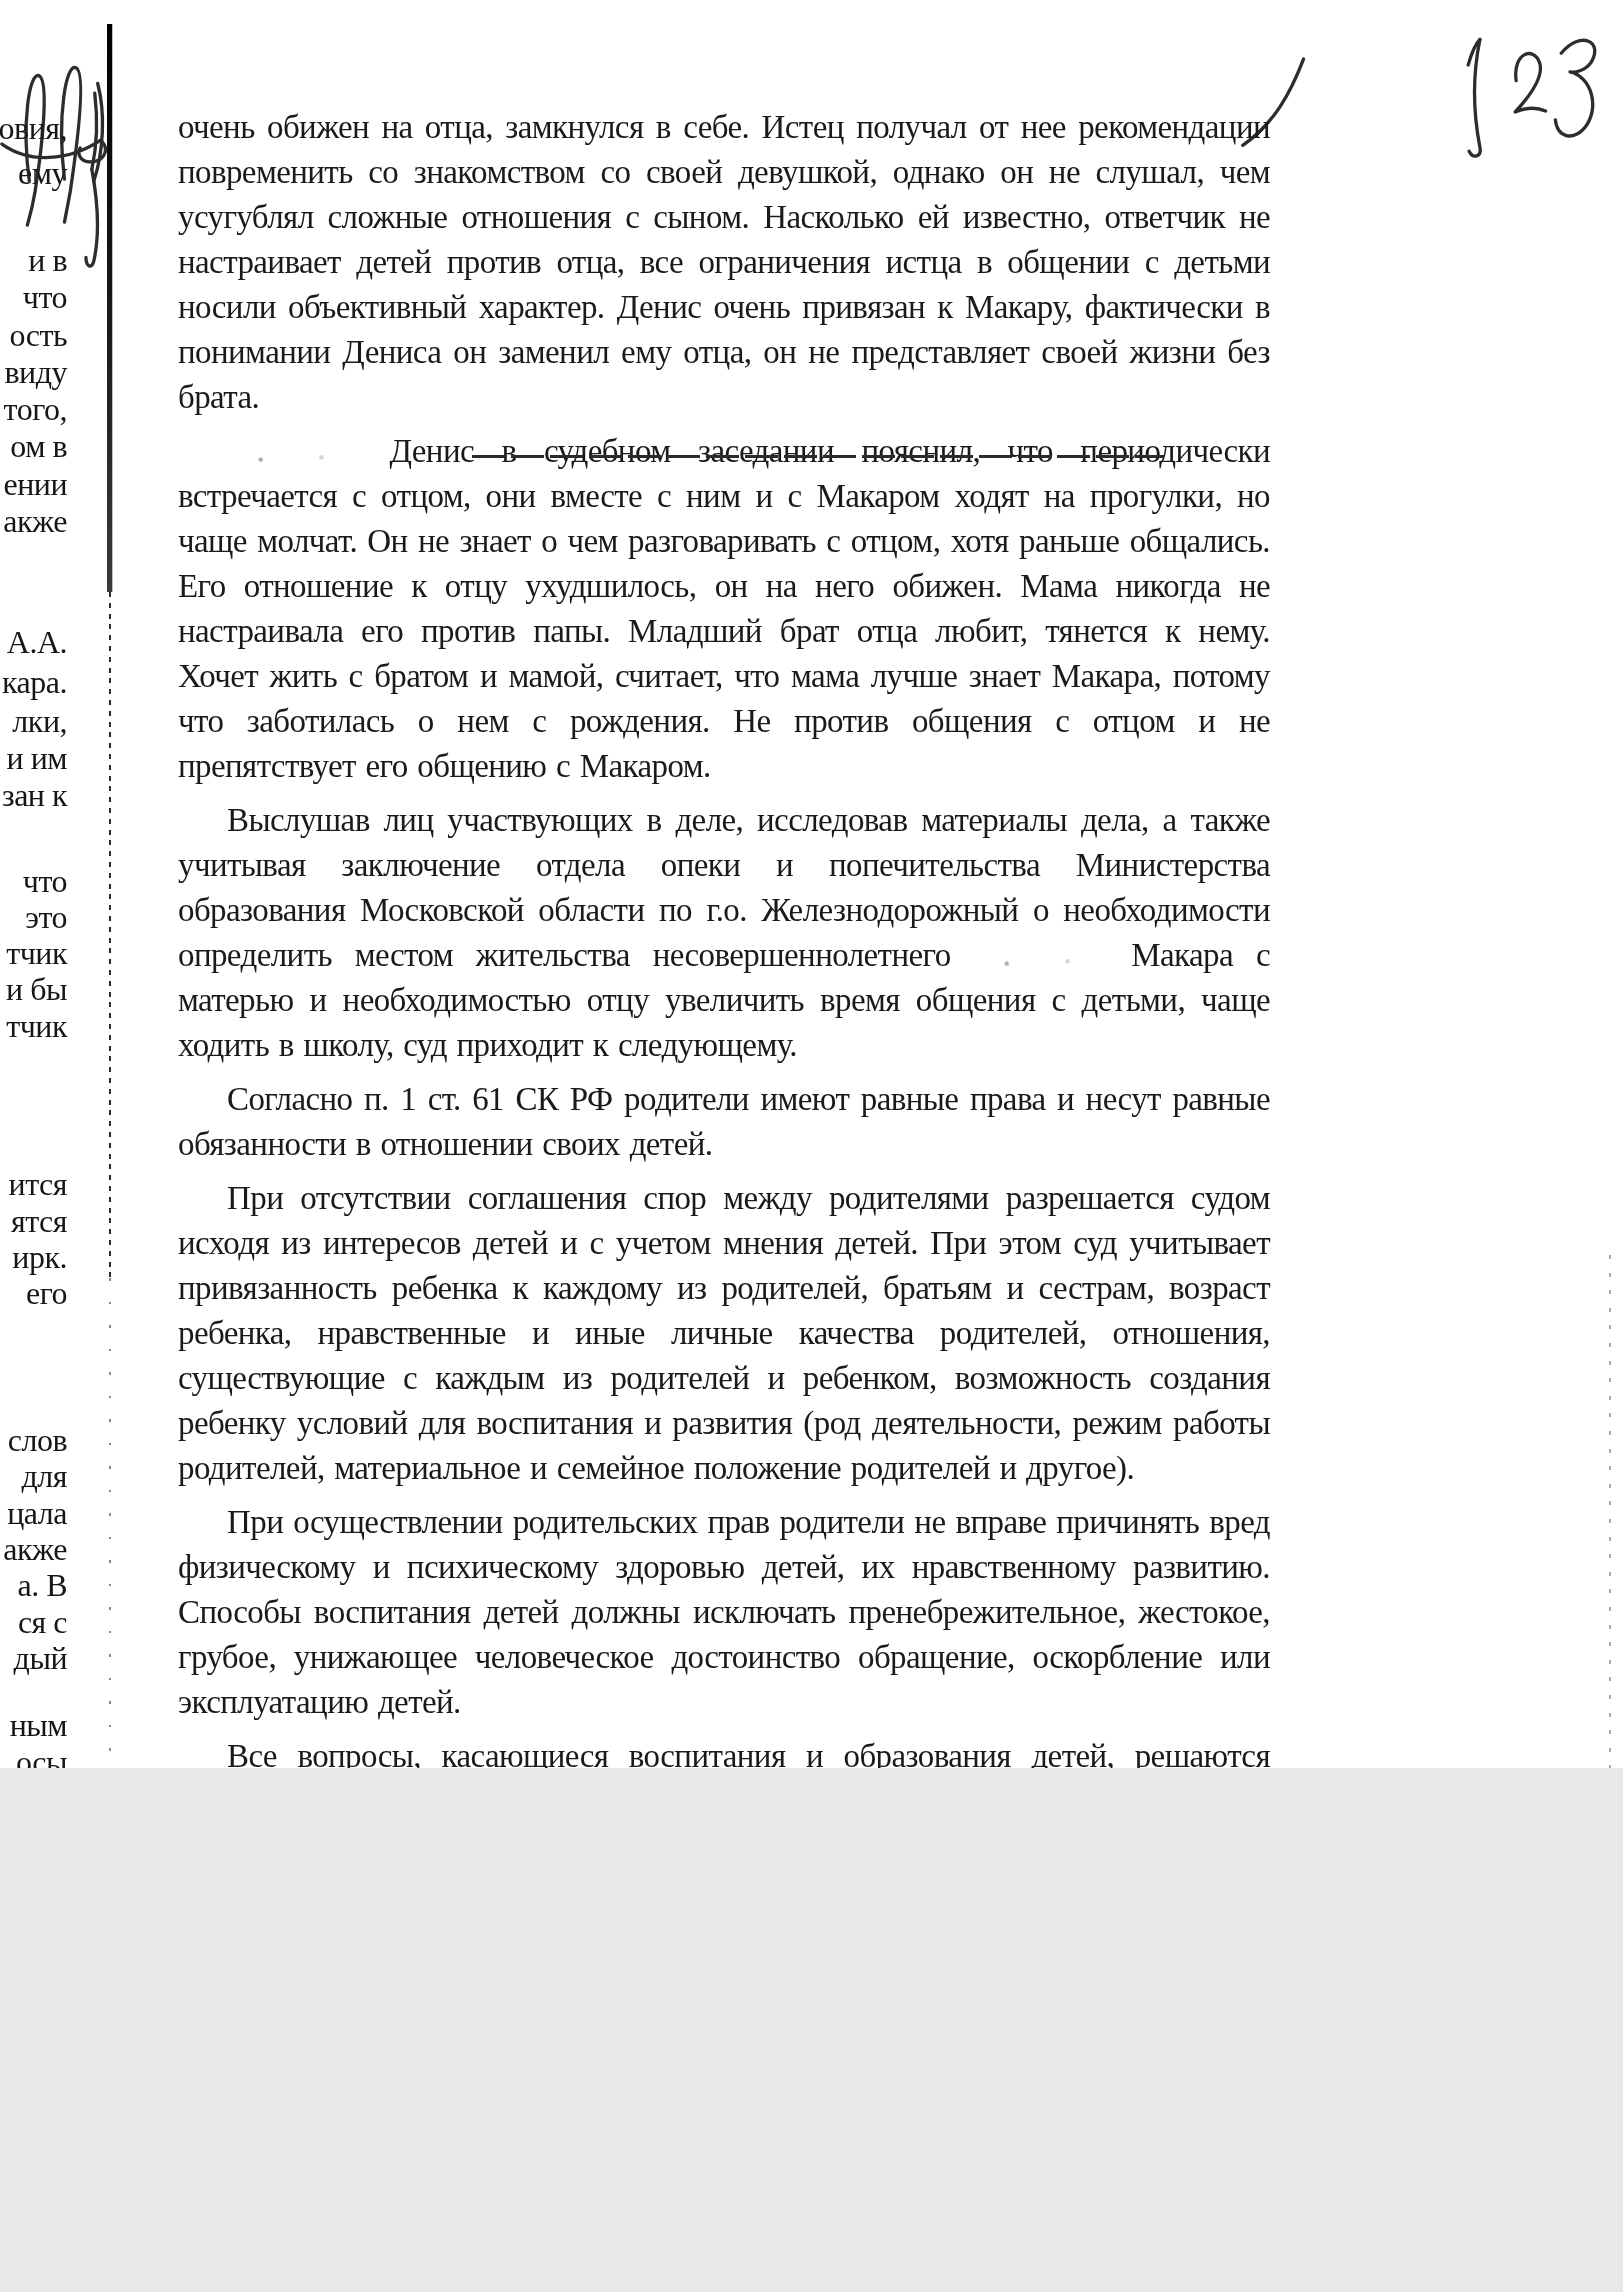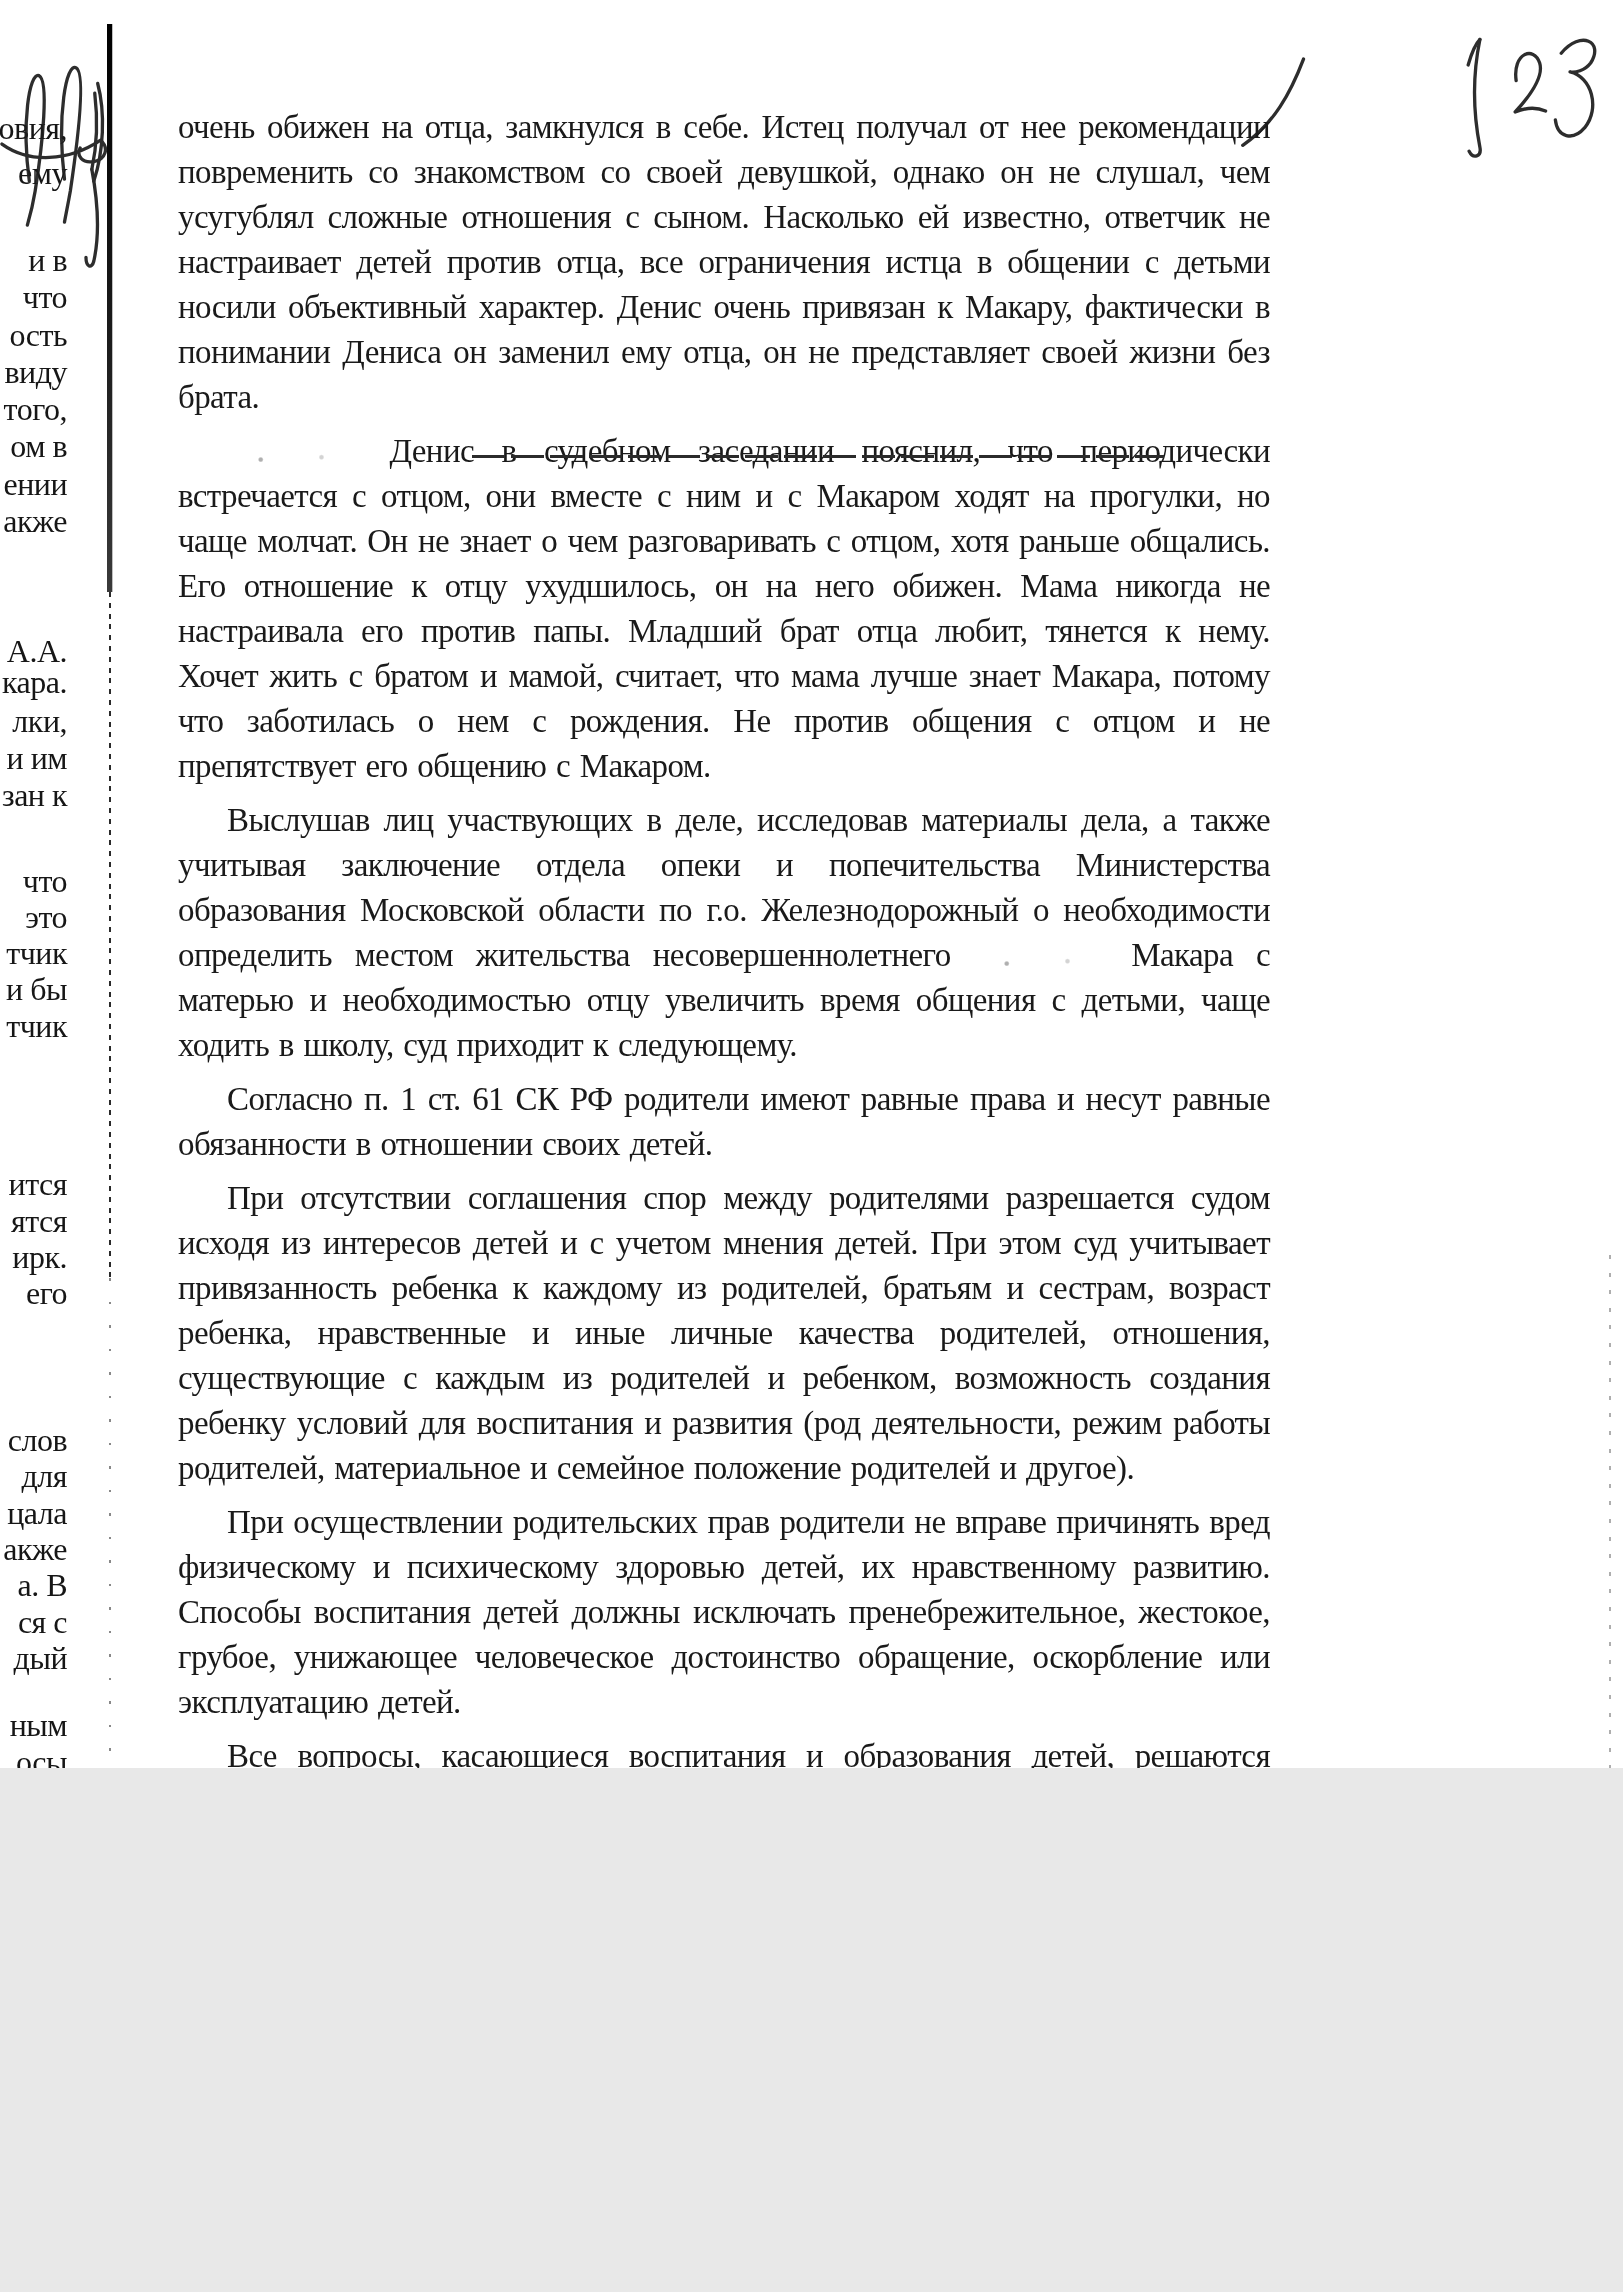--- a/index.html
+++ b/index.html
@@ -62,21 +62,21 @@
       <div class="frag" style="top: 110px;">овия,</div>
       <div class="frag" style="top: 155px;">ему</div>
       <div class="frag" style="top: 242px;">и в</div>
       <div class="frag" style="top: 279px;">что</div>
       <div class="frag" style="top: 317px;">ость</div>
       <div class="frag" style="top: 354px;">виду</div>
       <div class="frag" style="top: 391px;">того,</div>
       <div class="frag" style="top: 428px;">ом в</div>
       <div class="frag" style="top: 466px;">ении</div>
       <div class="frag" style="top: 503px;">акже</div>
-      <div class="frag" style="top: 624px; margin-top: 9px;">А.А.</div>
+      <div class="frag" style="top: 624px;">А.А.</div>
       <div class="frag" style="top: 664px;">кара.</div>
       <div class="frag" style="top: 703px;">лки,</div>
       <div class="frag" style="top: 740px;">и им</div>
       <div class="frag" style="top: 777px;">зан к</div>
       <div class="frag" style="top: 863px;">что</div>
       <div class="frag" style="top: 899px;">это</div>
       <div class="frag" style="top: 935px;">тчик</div>
       <div class="frag" style="top: 971px;">и бы</div>
       <div class="frag" style="top: 1008px;">тчик</div>
       <div class="frag" style="top: 1166px;">ится</div>

